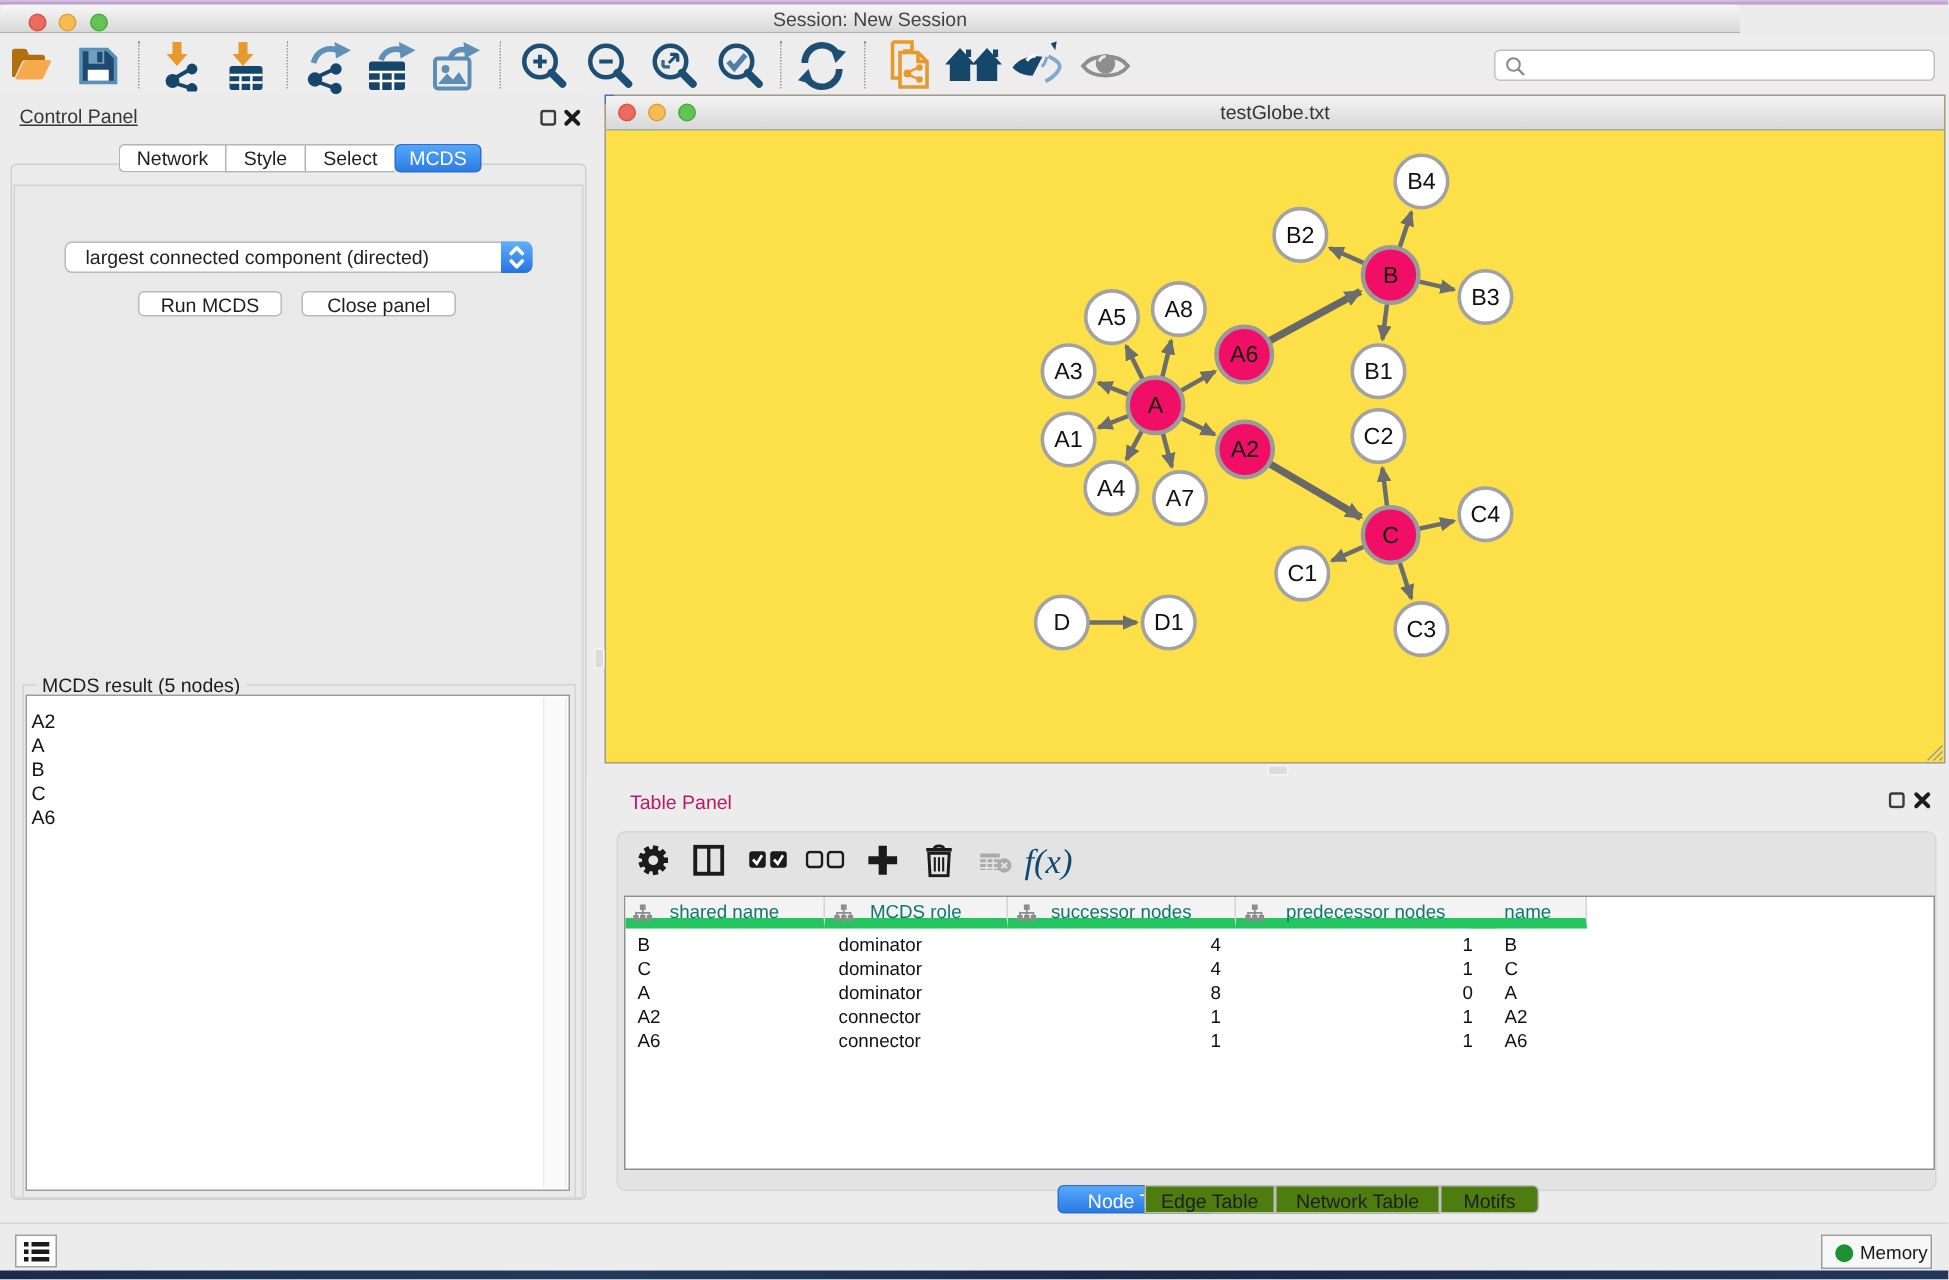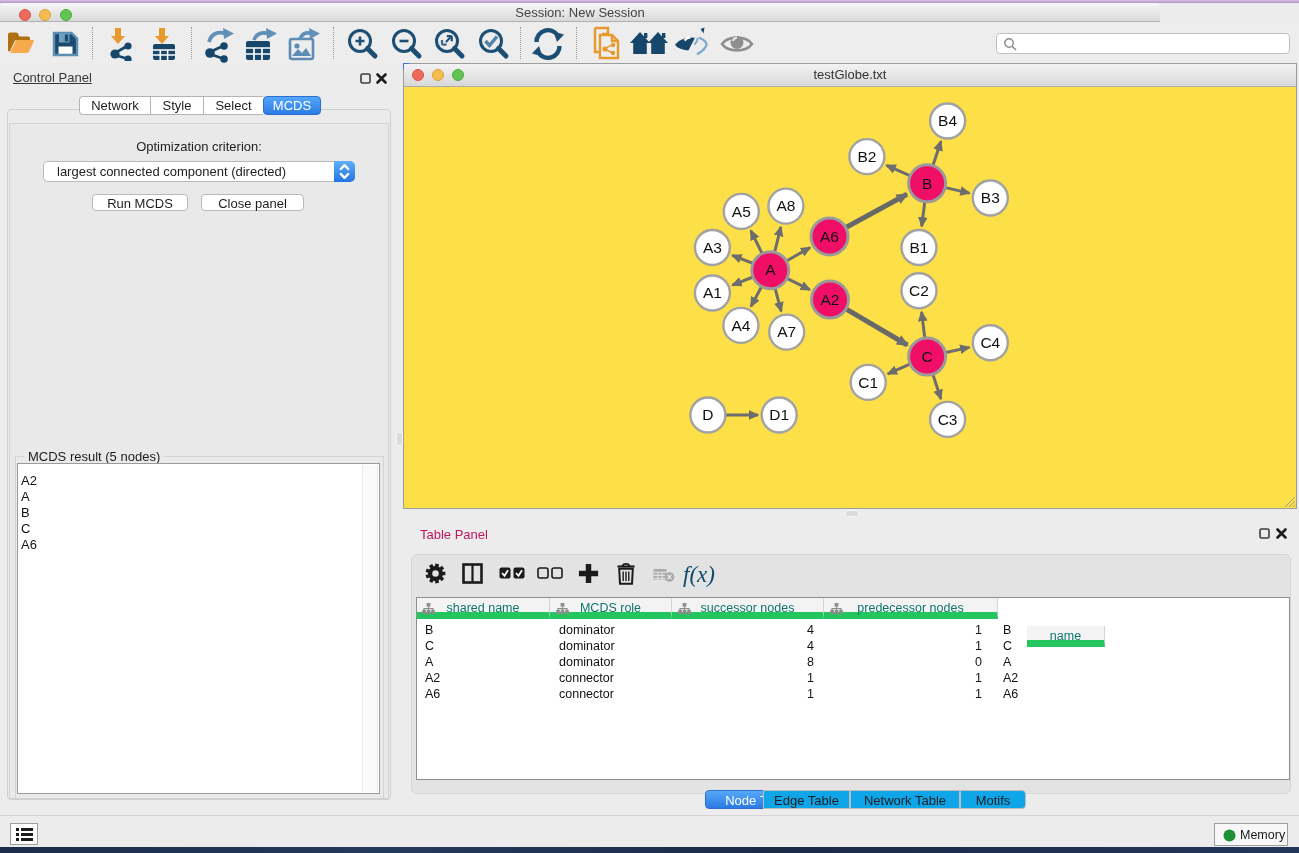--- a/index.html
+++ b/index.html
@@ -64,21 +64,21 @@
 #tp { left:391px; top:518px; width:908px; height:300px; background:#ececec; }
 #tp .hdr { position:absolute; left:29px; top:9px; font-size:13px; color:#be185d; }
 #tpbar { position:absolute; left:20px; top:36px; width:880px; height:240px;
   background:#e3e3e3; border:1px solid #d6d6d6; border-radius:6px; }
 #ttable { position:absolute; left:25px; top:79px; width:874px; height:183px; background:#fff;
   border:1px solid #8f8f8f; }
 .th { position:absolute; top:0; height:21px; background:#f3f3f3; border-right:1px solid #d4d4d4; border-bottom:7px solid #22c55e;
   font-size:12.5px; color:#0f766e; text-align:center; padding-top:3px; }
 .trow { position:absolute; font-size:12.5px; color:#111; height:16px; }
 
-.btab { position:absolute; top:272px; height:19px; background:#0ea5e9; border:1px solid #bdbdbd;
+.btab { position:absolute; top:272px; height:19px; background:#4d7c0f; border:1px solid #bdbdbd;
   font-size:13px; color:#1e1e1e; text-align:center; padding-top:2px; }
 .btab.sel { background:linear-gradient(#55a9fa,#2b7ae4); color:#fff; border:1px solid #2d6fd0; border-radius:4px; }
 
 
 #status { left:0; top:815px; width:1299px; height:32px; background:#ececec; border-top:1px solid #d4d4d4; }
 #lbtn { position:absolute; left:10px; top:7px; width:28px; height:22px; background:#fdfdfd;
   border:1px solid #9f9f9f; }
 #membtn { position:absolute; right:11px; top:7px; width:74px; height:23px; background:#f7f7f7;
   border:1px solid #9e9e9e; font-size:12.5px; color:#1a1a1a; }
 #deskBot { left:0; top:847px; width:1299px; height:6px; background:linear-gradient(90deg,#1a2c49,#243a5c 30%,#1a2a47 60%,#22365a); }
@@ -239,21 +239,20 @@
     <path d="M2.5 2.5 L10.5 10.5 M10.5 2.5 L2.5 10.5" stroke="#1c1c1c" stroke-width="2.6" stroke-linecap="round"></path>
   </svg>
   <div id="cptabs">
     <div class="cptab first" style="width:71px">Network</div>
     <div class="cptab" style="width:53px">Style</div>
     <div class="cptab" style="width:60px">Select</div>
     <div class="cptab sel" style="width:58px">MCDS</div>
   </div>
   <div id="cpbox">
     <div id="cpinner">
-      <div id="optlabel">Optimization criterion:</div>
       <div id="combo">
         <div class="ctext">largest connected component (directed)</div>
         <div class="spin">
             <svg width="21" height="21" viewBox="0 0 21 21">
           <path d="M6.8 8 L10.5 4.2 L14.2 8" fill="none" stroke="#fff" stroke-width="2.4" stroke-linecap="round" stroke-linejoin="round"></path>
           <path d="M6.8 13 L10.5 16.8 L14.2 13" fill="none" stroke="#fff" stroke-width="2.4" stroke-linecap="round" stroke-linejoin="round"></path>
         </svg>
           </div>
       </div>
       <div class="btn" style="left:82px; top:70px; width:96px;">Run MCDS</div>
@@ -402,21 +401,21 @@
       </g>
     <circle cx="16.5" cy="9" r="4.8" fill="#ababab"></circle>
     <path d="M14.6 7.1 l3.8 3.8 M18.4 7.1 l-3.8 3.8" stroke="#e3e3e3" stroke-width="1.4"></path>
   </svg>
   <div class="abs" style="left:292px;top:44px; font-family:'Liberation Serif',serif; font-style:italic; font-size:23px; color:#0c4a6e;">f(x)</div>
   <div id="ttable">
     <div class="th" style="left:0; width:133px;">shared name</div>
     <div class="th" style="left:133px; width:122px;">MCDS role</div>
     <div class="th" style="left:255px; width:152px;">successor nodes</div>
     <div class="th" style="left:407px; width:174px;">predecessor nodes</div>
-    <div class="th" style="left:610px; width:78px;margin-top:28px;">name</div>
+    <div class="th" style="left:563px; width:78px;">name</div>
     <svg class="abs treeic" style="left:5px;top:4px" width="13" height="13" viewBox="0 0 13 13">
         <g fill="#8d8d8d">
           <rect x="4.6" y="1" width="3.8" height="3.6"></rect>
           <rect x="0.2" y="8" width="3.6" height="4.2"></rect>
           <rect x="4.7" y="8" width="3.6" height="4.2"></rect>
           <rect x="9.2" y="8" width="3.6" height="4.2"></rect>
           <path d="M6.5 4.6 v2 M2 8 v-1.4 h9 V8 M6.5 6.6 v1.4" stroke="#8d8d8d" stroke-width="1.2" fill="none"></path>
         </g>
       </svg>
     <svg class="abs treeic" style="left:139px;top:4px" width="13" height="13" viewBox="0 0 13 13">

